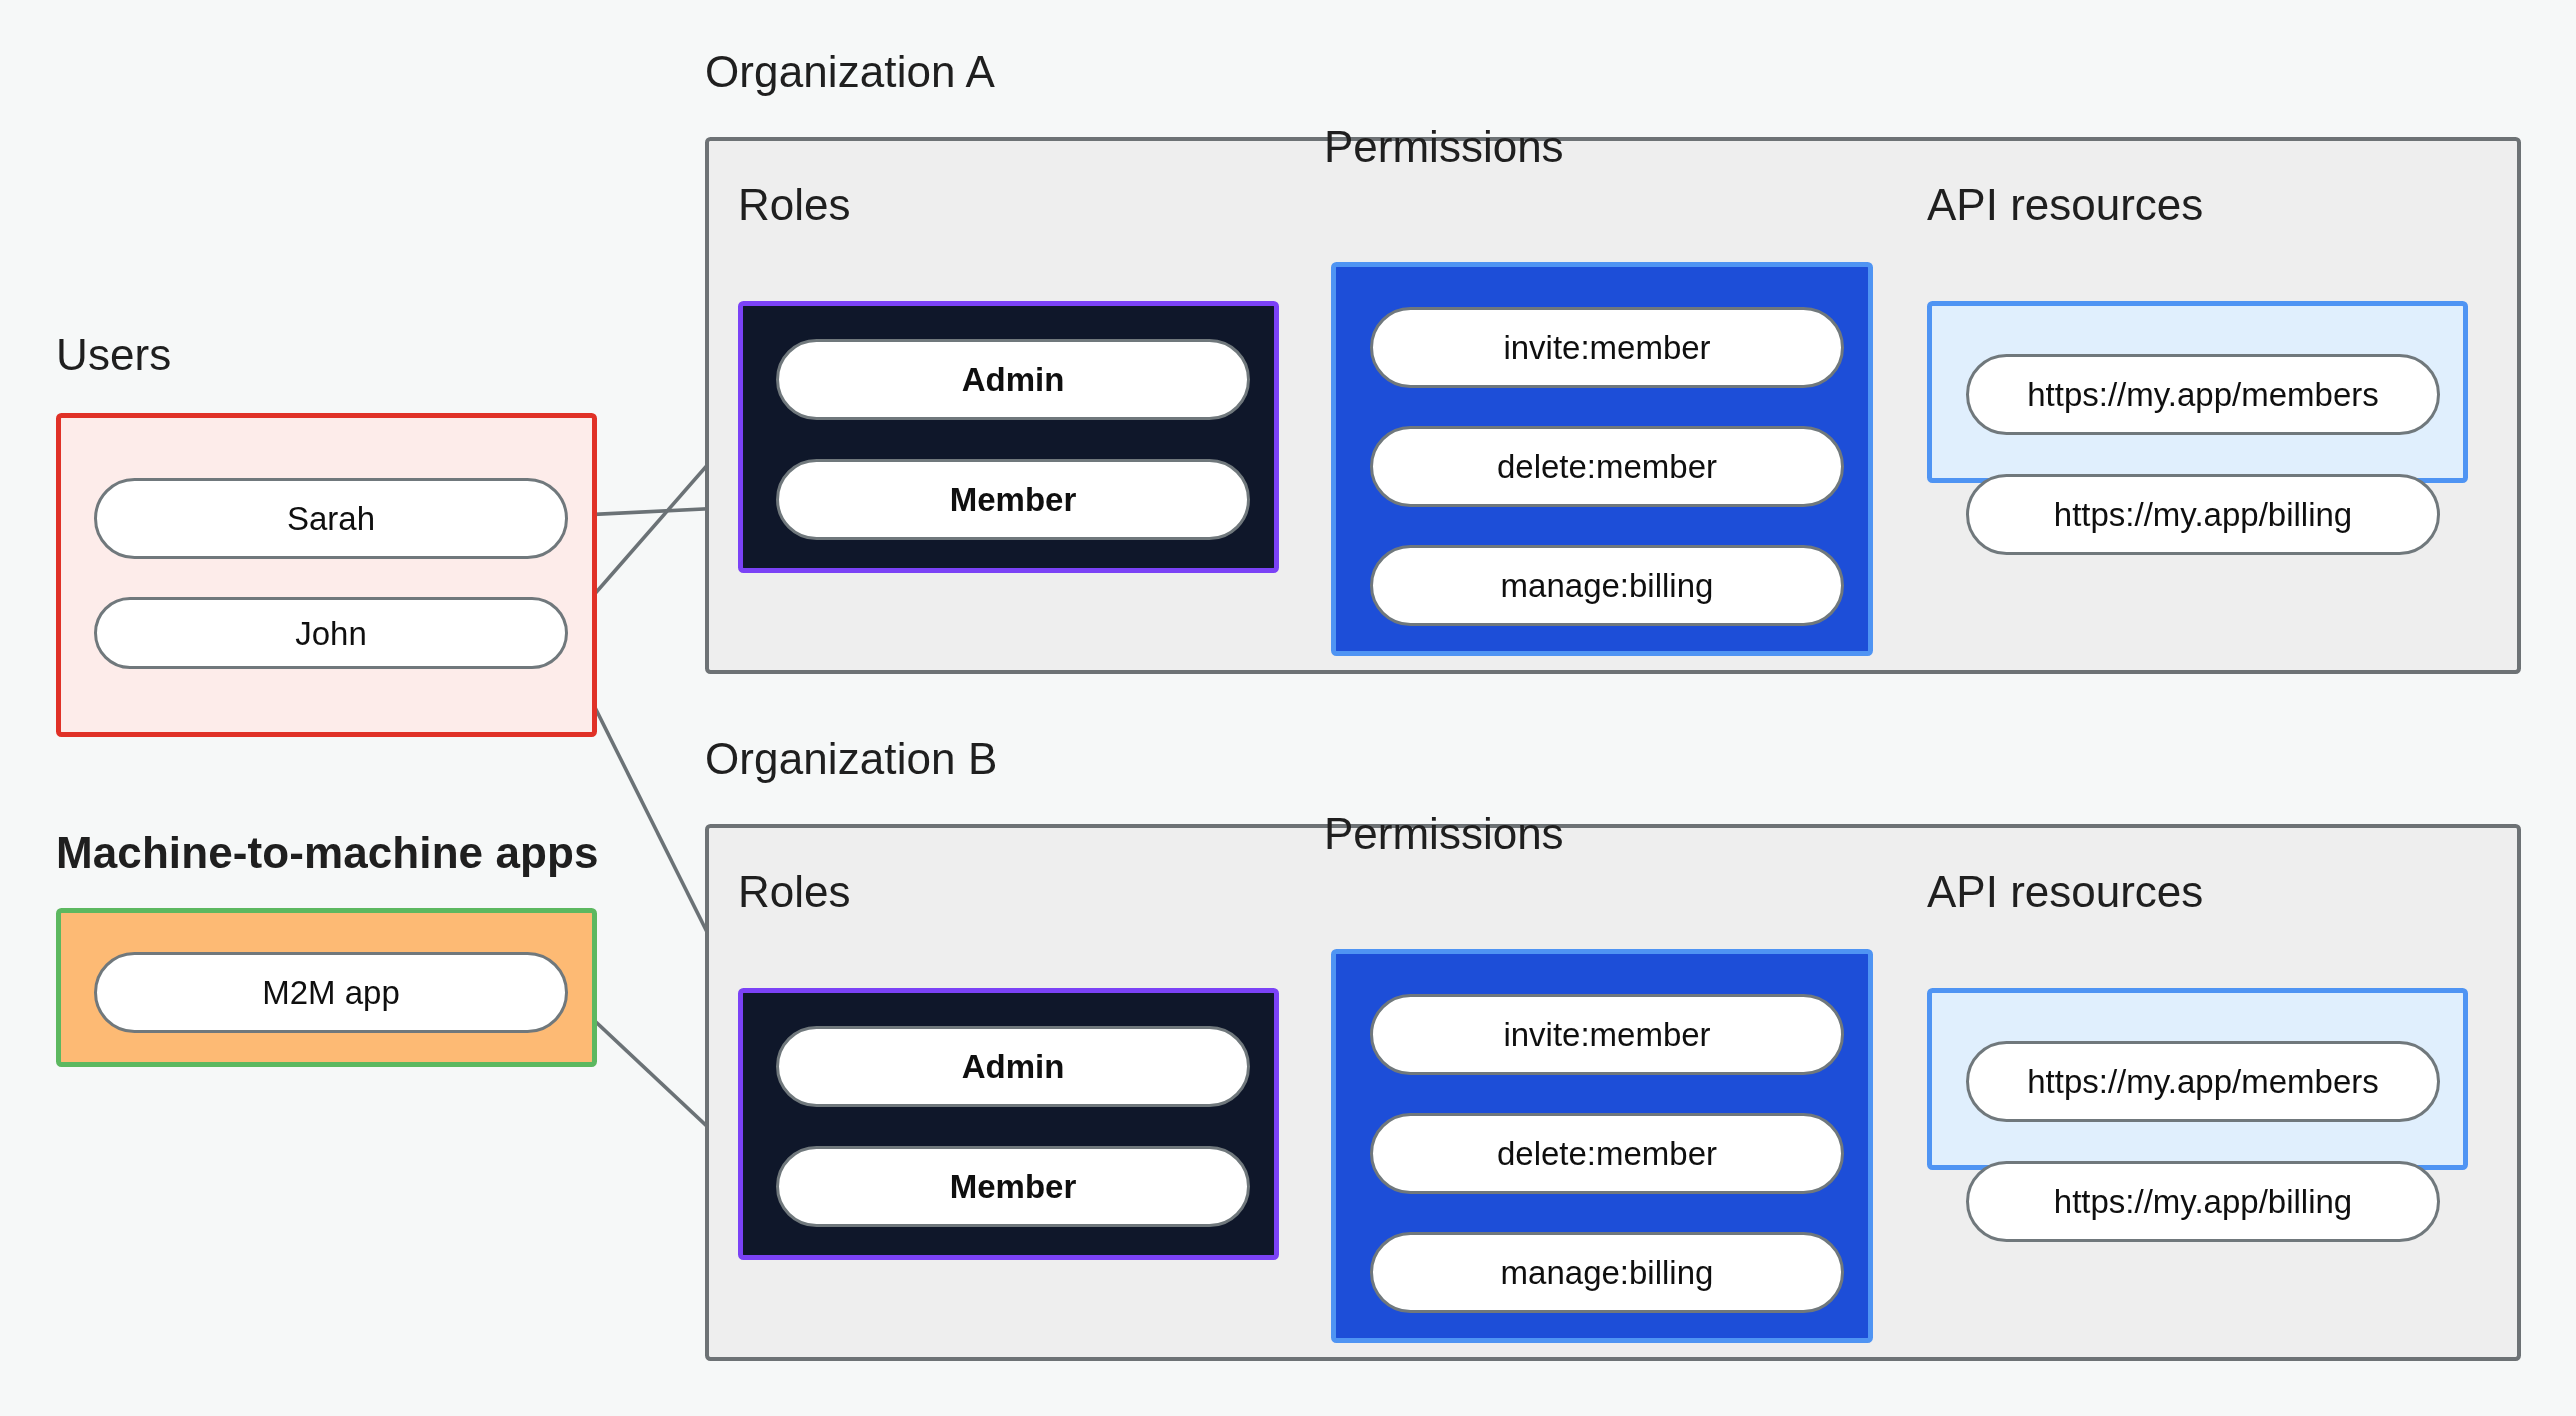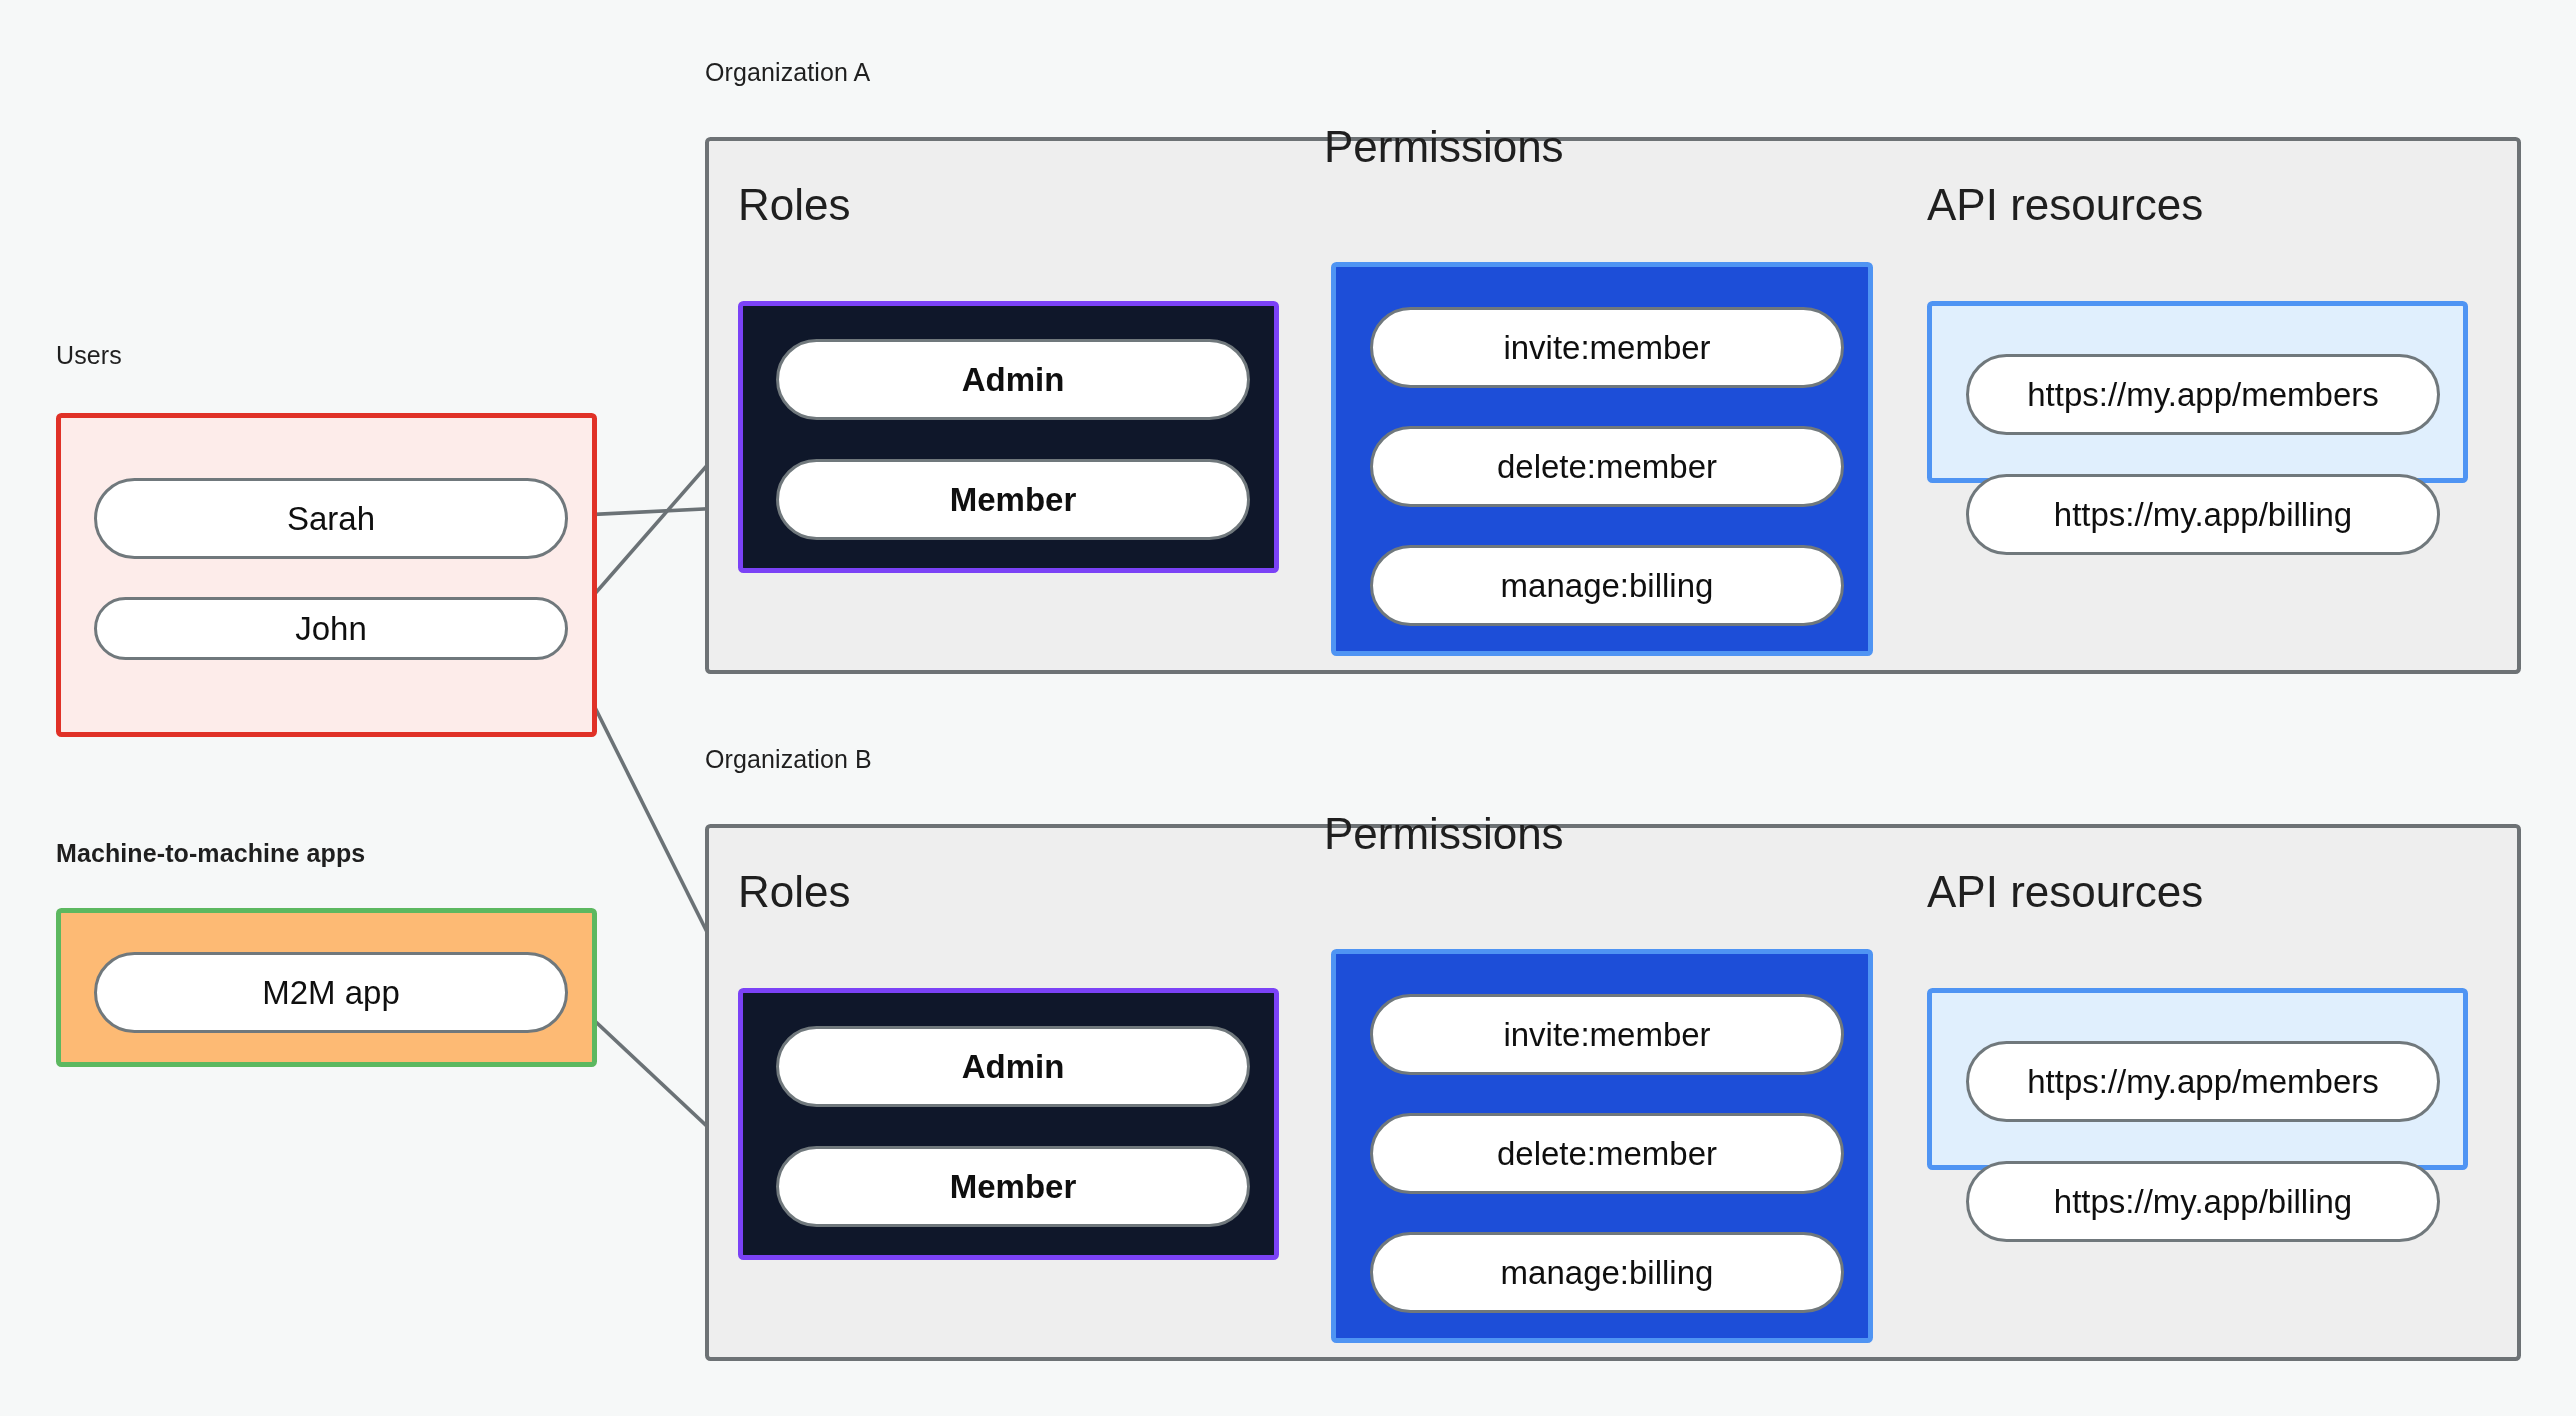--- a/index.html
+++ b/index.html
@@ -47,21 +47,21 @@
     margin-top: 12px;
   }
   .api-box {
     background: #e0effd;
     border: 5.4px solid #4f94f3;
   }
   
   .group-label {
     position: absolute;
     color: #1f1f1f;
-    font-size: 25px;
+    font-size: 44px;
     line-height: 40px;
     white-space: nowrap;
     letter-spacing: 0.1px;
   }
   .sub-label {
     position: absolute;
     color: #1f1f1f;
     font-size: 44px;
     line-height: 38px;
     white-space: nowrap;
@@ -145,21 +145,21 @@
     <circle cx="1513" cy="1124" r="12"></circle>
     <circle cx="1513" cy="1257" r="12"></circle>
     <circle cx="1513" cy="1389" r="12"></circle>
     <circle cx="2175" cy="1190" r="12"></circle>
     <circle cx="2175" cy="1323" r="12"></circle>
   </svg>
 
   <div class="group-label" style="left:56px; top:335px;">Users</div>
   <div class="group-box users-box" style="left:56px; top:413px; width:541px; height:324px;">
     <div class="node" style="left:33px; top:60px; width:474px; height:81px;">Sarah</div>
-    <div class="node" style="left:33px; top:179px; width:474px; height:63px;text-align:center;">John</div>
+    <div class="node" style="left:33px; top:179px; width:474px; height:72px;text-align:center;">John</div>
   </div>
 
   <div class="group-label" style="left:56px; top:833px;font-weight:bold;">Machine-to-machine apps</div>
   <div class="group-box m2m-box" style="left:56px; top:908px; width:541px; height:159px;">
     <div class="node" style="left:33px; top:39px; width:474px; height:81px;">M2M app</div>
   </div>
 
   <div class="group-label" style="left:705px; top:52px;">Organization A</div>
   <div class="group-box org-box" style="left:705px; top:137px; width:1816px; height:537px;">
 

